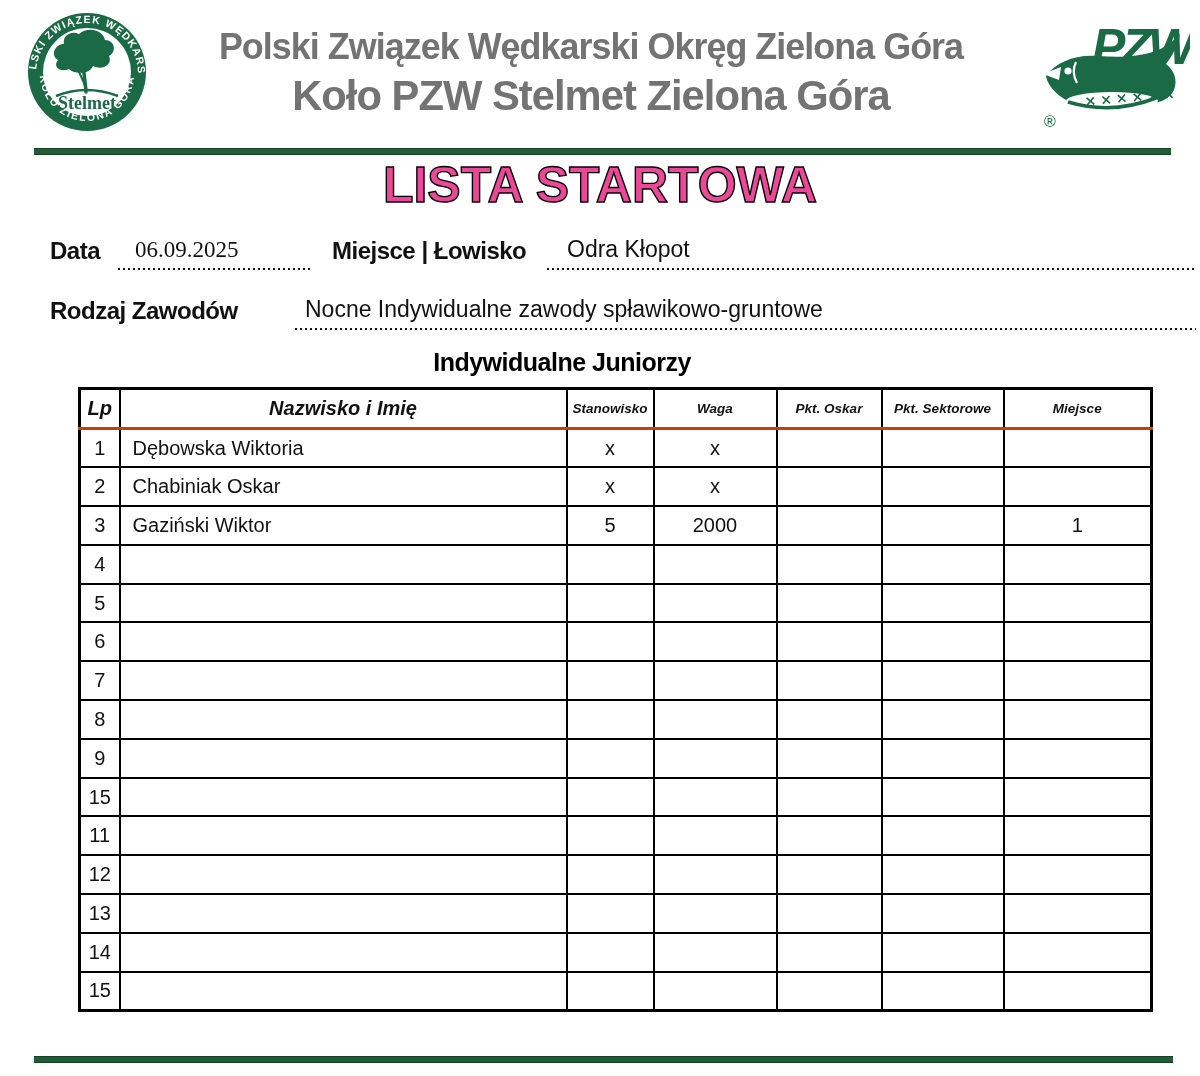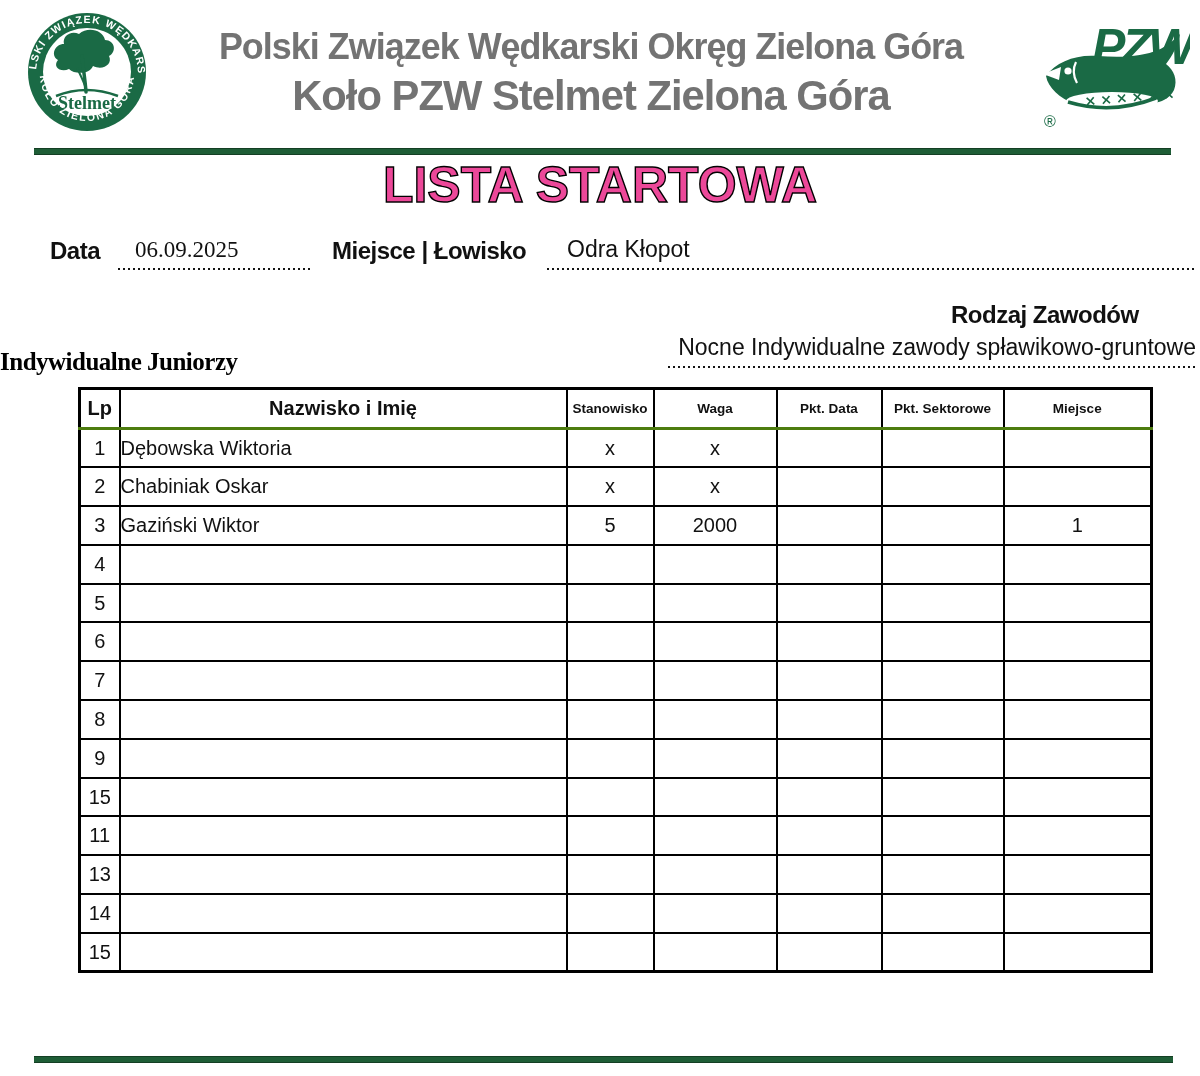--- a/index.html
+++ b/index.html
@@ -20,49 +20,49 @@
   .rule-bottom{top:1056px;width:1139px;}
   
   .doc-title{
     position:absolute;top:158px;left:0;width:1200px;text-align:center;
     font-size:50px;font-weight:bold;letter-spacing:0;color:#ec4899;line-height:1.1;
     -webkit-text-stroke:1.4px #000;
   }
   
   .field-row{position:absolute;left:50px;width:1146px;display:flex;align-items:flex-end;box-sizing:border-box;}
   .row1{top:228px;height:42px;}
-  .row2{top:301px;height:42px;flex-direction:column;}
+  .row2{top:288px;height:42px;}
   .f-label{font-size:24px;font-weight:bold;letter-spacing:-0.5px;padding-bottom:5px;white-space:nowrap;}
   .f-value{font-size:23px;padding-bottom:7px;white-space:nowrap;box-sizing:border-box;}
   .dotted{
     background-image:repeating-linear-gradient(to right,#141414 0,#141414 2px,transparent 2px,transparent 5px);
     background-position:0 100%;background-size:100% 2.5px;background-repeat:no-repeat;
   }
   .date-value{width:194px;padding-left:17px;font-family:Liberation Serif, serif;}
   .place-label{margin-left:20px;width:215px;}
   .place-value{flex:1;padding-left:20px;}
   .type-label{width:245px;}
   .type-value{flex:1;padding-left:10px;}
   
   .section-title{
-    position:absolute;top:348px;left:0;width:1124px;text-align:left;
-    font-size:25px;font-weight:bold;letter-spacing:-0.5px;color:#000;font-family:Liberation Serif, serif;
+    position:absolute;top:348px;left:0;width:1124px;text-align:center;
+    font-size:25px;font-weight:bold;letter-spacing:-0.5px;color:#000;
   }
   
   .start-table{
     position:absolute;top:387px;left:78px;width:1072px;
     border-collapse:collapse;table-layout:fixed;border:3px solid #000;
   }
   .start-table th,.start-table td{border:2px solid #000;padding:0;box-sizing:border-box;overflow:hidden;}
-  .start-table thead th{height:40px;border-bottom:3px solid #4d7c0f;background:#fff;}
+  .start-table thead th{height:40px;border-bottom:3px solid #c2410c;background:#fff;font-style:italic;}
   .start-table td{height:38.8px;font-size:20px;}
   .th-big{font-size:20px;font-weight:bold;}
   .th-small{font-size:13.5px;font-weight:bold;}
   .start-table td.center,.start-table th{text-align:center;vertical-align:middle;}
-  .start-table td.name{text-align:left;vertical-align:middle;}
+  .start-table td.name{text-align:left;vertical-align:middle;padding-left:12px;}
 </style>
 </head>
 <body>
 
 <div class="page">
 
   <div class="header">
 
     <svg class="badge-svg" width="130" height="126" viewBox="0 0 130 126">
       <circle cx="65" cy="62" r="59" fill="#1a6a45"></circle>
@@ -137,21 +137,21 @@
         <col style="width:105px">
         <col style="width:122px">
       <col style="width:148px">
     </colgroup>
     <thead>
       <tr>
         <th class="th-big">Lp</th>
         <th class="th-big">Nazwisko i Imię</th>
         <th class="th-small">Stanowisko</th>
         <th class="th-small">Waga</th>
-        <th class="th-small">Pkt. Data</th>
+        <th class="th-small">Pkt. Oskar</th>
         <th class="th-small">Pkt. Sektorowe</th>
         <th class="th-small">Miejsce</th>
       </tr>
     </thead>
     <tbody>
         <tr>
           <td class="center">1</td>
           <td class="name">Dębowska Wiktoria</td>
           <td class="center">x</td>
           <td class="center">x</td>
@@ -243,20 +243,29 @@
         <tr>
           <td class="center">11</td>
           <td class="name"></td>
           <td class="center"></td>
           <td class="center"></td>
           <td class="center"></td>
           <td class="center"></td>
           <td class="center"></td>
         </tr>
         <tr>
+          <td class="center">12</td>
+          <td class="name"></td>
+          <td class="center"></td>
+          <td class="center"></td>
+          <td class="center"></td>
+          <td class="center"></td>
+          <td class="center"></td>
+        </tr>
+        <tr>
           <td class="center">13</td>
           <td class="name"></td>
           <td class="center"></td>
           <td class="center"></td>
           <td class="center"></td>
           <td class="center"></td>
           <td class="center"></td>
         </tr>
         <tr>
           <td class="center">14</td>

